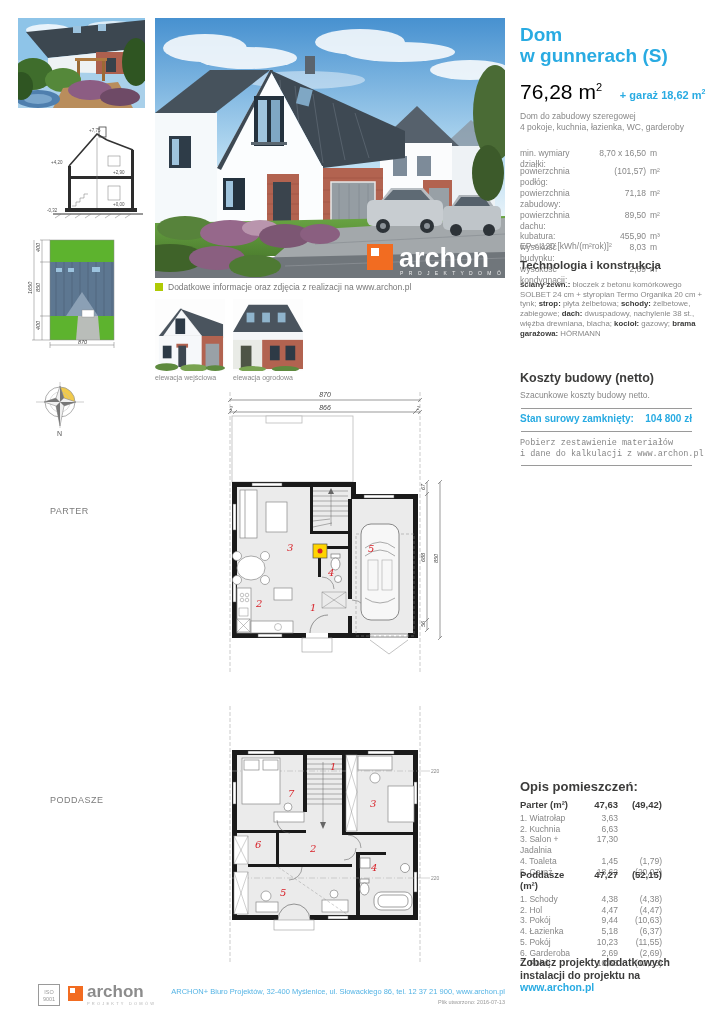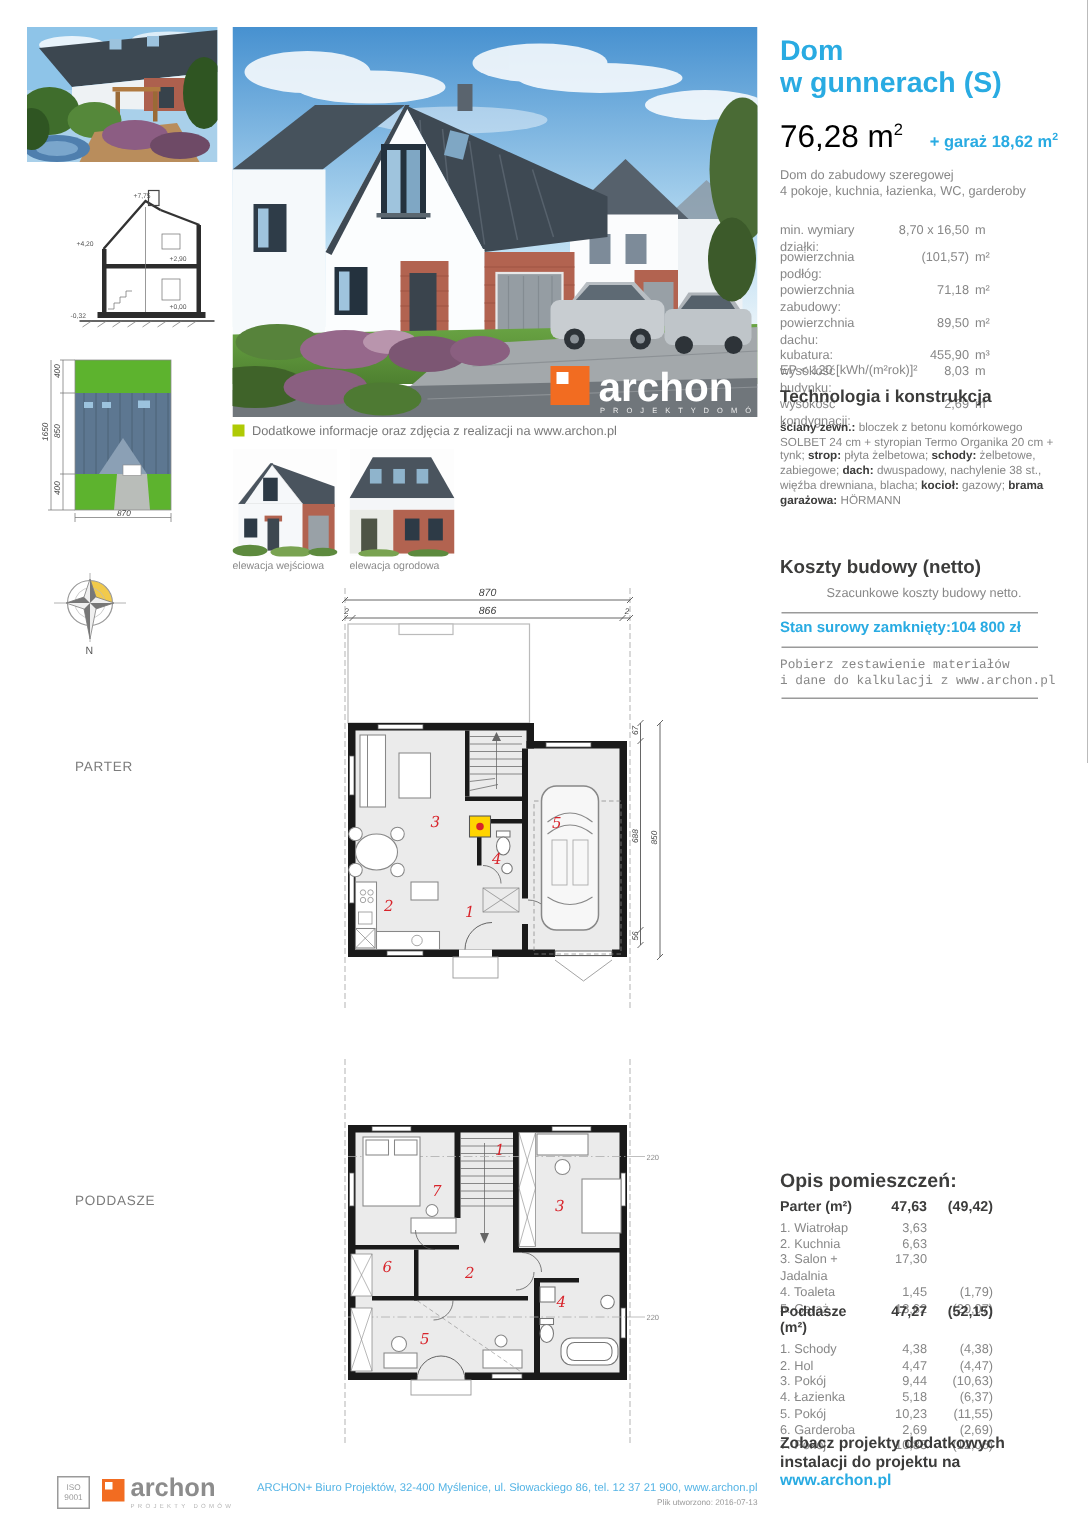--- a/index.html
+++ b/index.html
@@ -19,24 +19,24 @@
              font-size:8.5px;color:#878787;line-height:10.9px;width:146px;}
   .spec-grid .v{text-align:right;}
   #spec-plot{top:148px;}
   #spec-rows{top:166px;}
   #ep{top:241px;font-size:8.5px;color:#878787;}
   #tech-h{top:259px;font-size:11.5px;font-weight:bold;}
   #tech-body{top:280px;font-size:7.8px;line-height:9.7px;color:#878787;width:186px;}
   #tech-body b{color:#3c3c3b;}
   #tech-note{top:339px;font-size:7.8px;line-height:9.7px;font-weight:bold;color:#3c3c3b;width:186px;}
   #cost-h{top:371px;font-size:12.5px;font-weight:bold;}
-  #cost-sub{top:390px;font-size:8.5px;color:#878787;text-align:center;}
+  #cost-sub{top:390px;font-size:8.5px;color:#878787;}
   .rule{position:absolute;left:521px;width:171px;border-top:1px solid #9a9a9a;height:0;}
   #state{top:413px;width:172px;font-size:10px;font-weight:bold;color:#29abe2;
-         display:flex;}
+         display:flex;justify-content:space-between;}
   #download{top:438px;font-size:8.5px;line-height:10.5px;color:#878787;font-family:Liberation Mono, monospace;}
   #rooms-h{top:779px;font-size:13px;font-weight:bold;}
   .rtable{width:142px;font-size:8.5px;color:#878787;}
   .rtable .hd{display:grid;grid-template-columns:1fr 42px 44px;font-weight:bold;color:#3c3c3b;
               font-size:9.5px;margin-bottom:3px;}
   .rtable .row{display:grid;grid-template-columns:1fr 42px 44px;line-height:10.7px;}
   .rtable .num{text-align:right;}
   #parter-tbl{top:799px;}
   #poddasze-tbl{top:869px;}
   #seemore{top:956px;font-size:10.5px;line-height:12.5px;font-weight:bold;}

